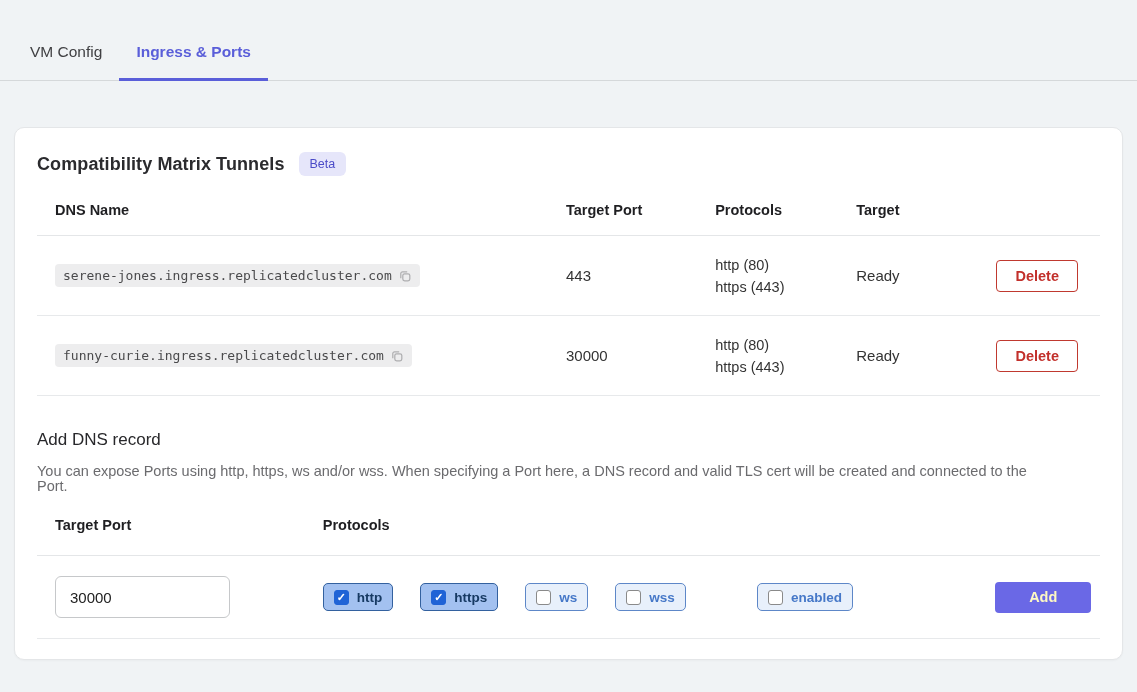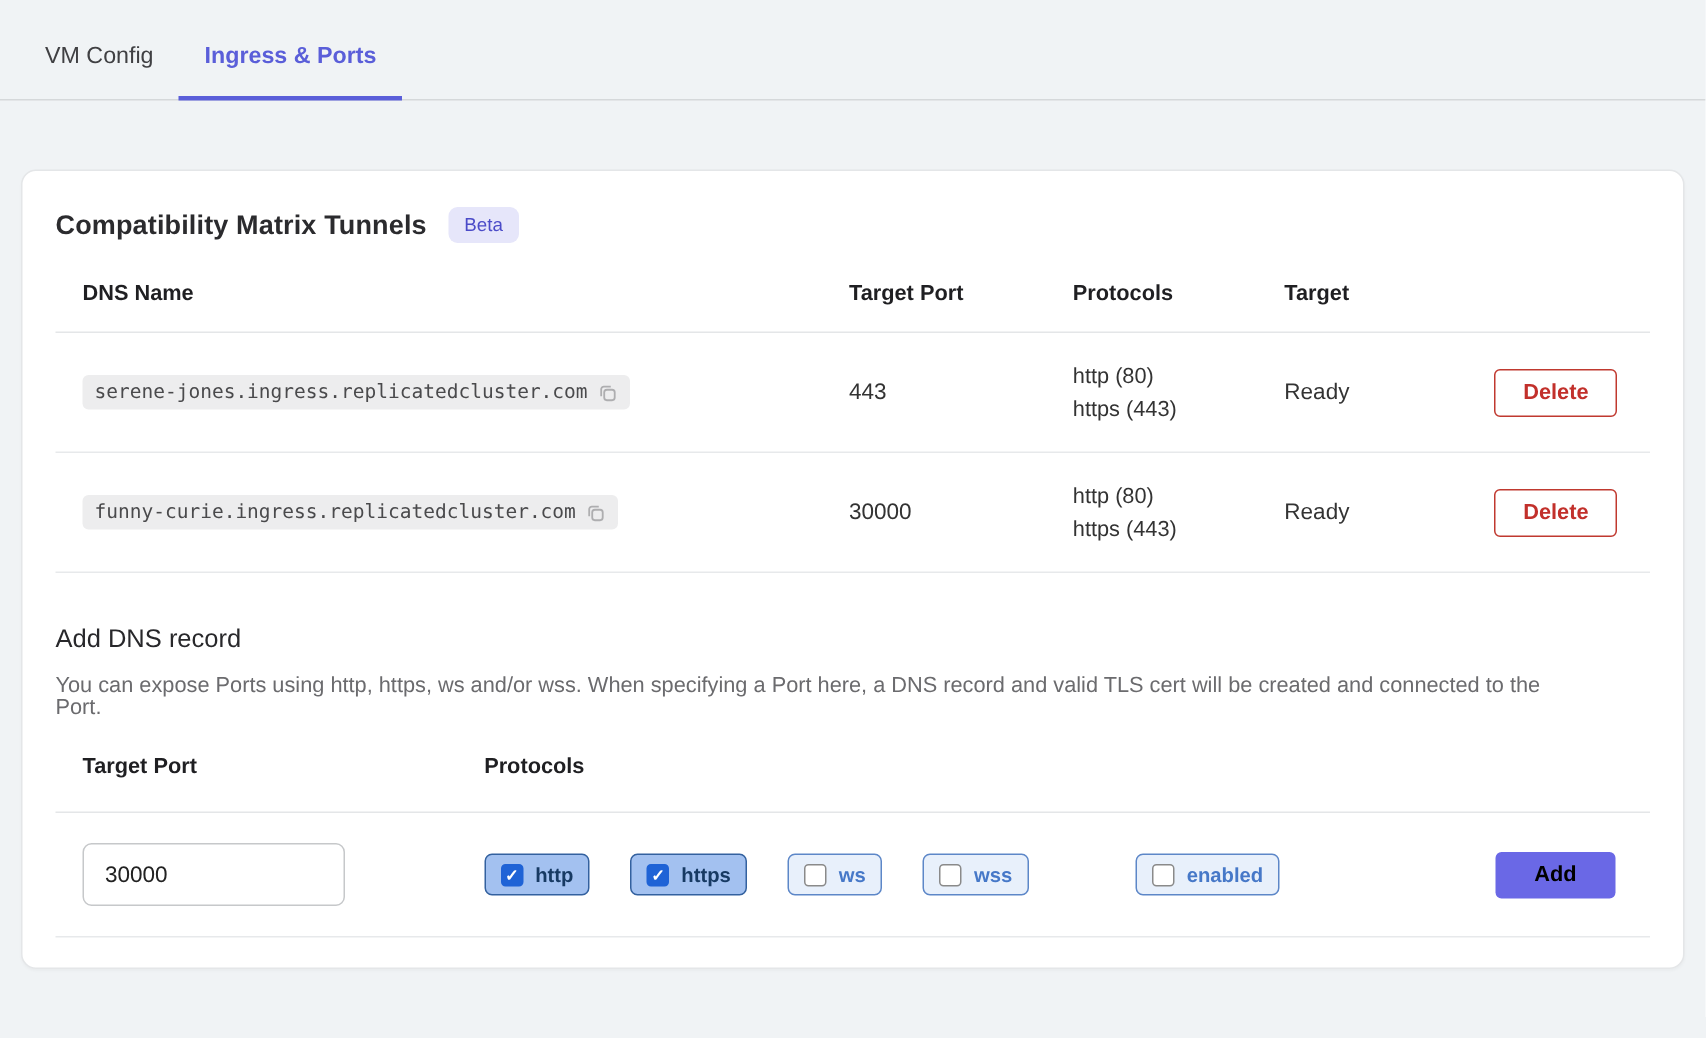--- a/index.html
+++ b/index.html
@@ -10,21 +10,21 @@
     color: #333;
     overflow: hidden;
   }
 
   
   .tabbar {
     display: flex;
     align-items: flex-end;
     padding-left: 13px;
     border-bottom: 1px solid #d5d8da;
-    height: 67px;
+    height: 81px;
     background: #f0f3f5;
   }
   .tab {
     padding: 14px 17px 20px;
     font-size: 15.5px;
     color: #404043;
     cursor: pointer;
     position: relative;
     margin-bottom: -1px;
   }
@@ -187,26 +187,26 @@
     border: 1px solid #33619f;
     color: #173a63;
   }
   .pill.checked .cb {
     background: #1f63d6;
     border: 1.5px solid #1f63d6;
   }
   .pill.checked .cb::after { content: "✓"; font-weight: bold; }
 
   .add-btn {
-    width: 80px;
+    width: 96px;
     height: 31px;
     background: #6a68e6;
     border: none;
     border-radius: 4px;
-    color: #000000;
+    color: #fef9c3;
     font-size: 14.5px;
     font-weight: bold;
     cursor: pointer;
     font-family: "Liberation Sans", sans-serif;
   }
 </style>
 </head>
 <body>
 
 <div class="tabbar">

